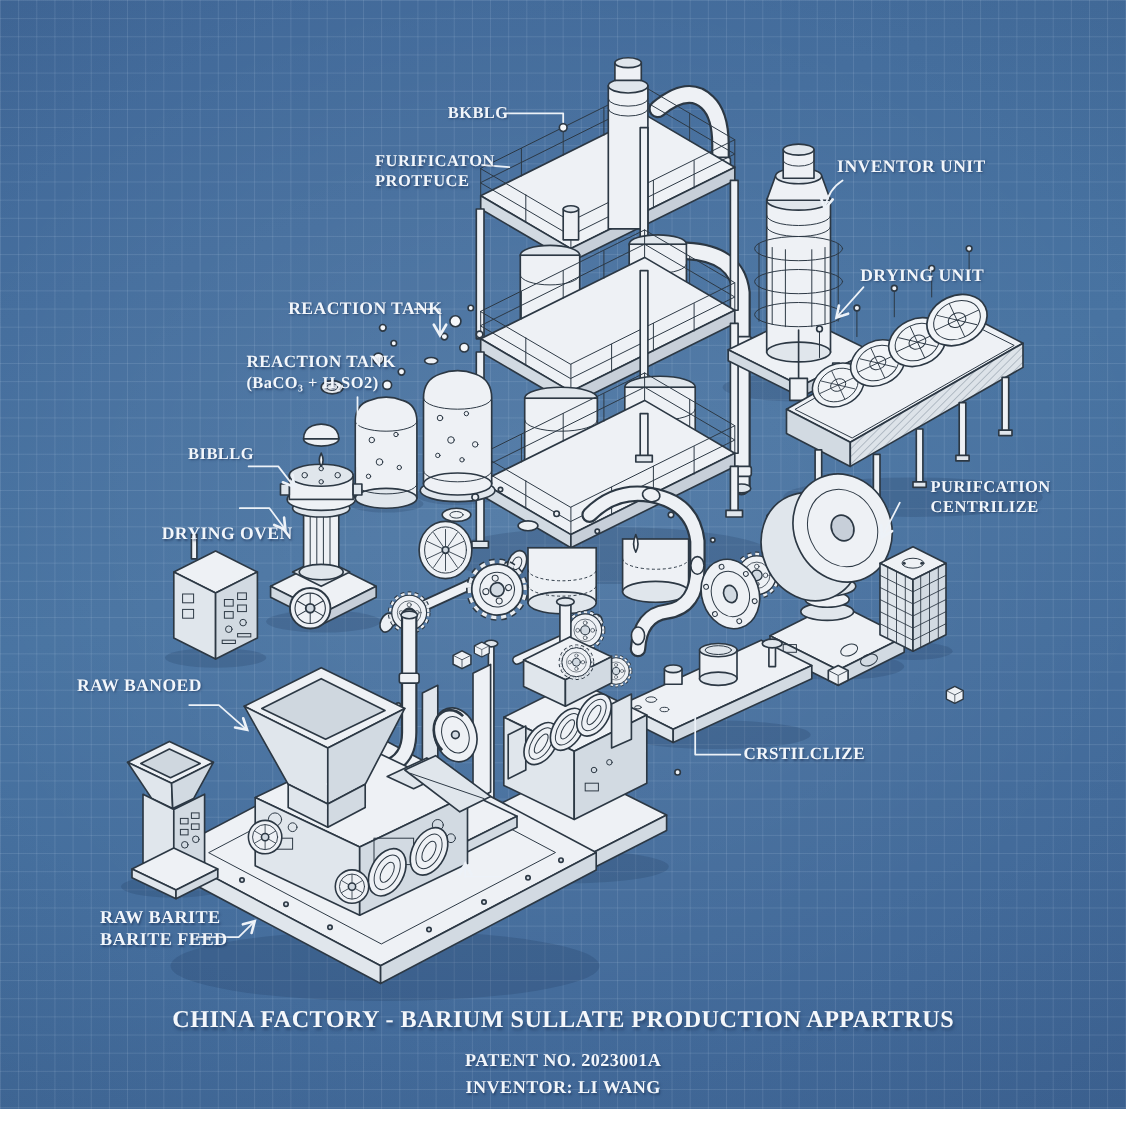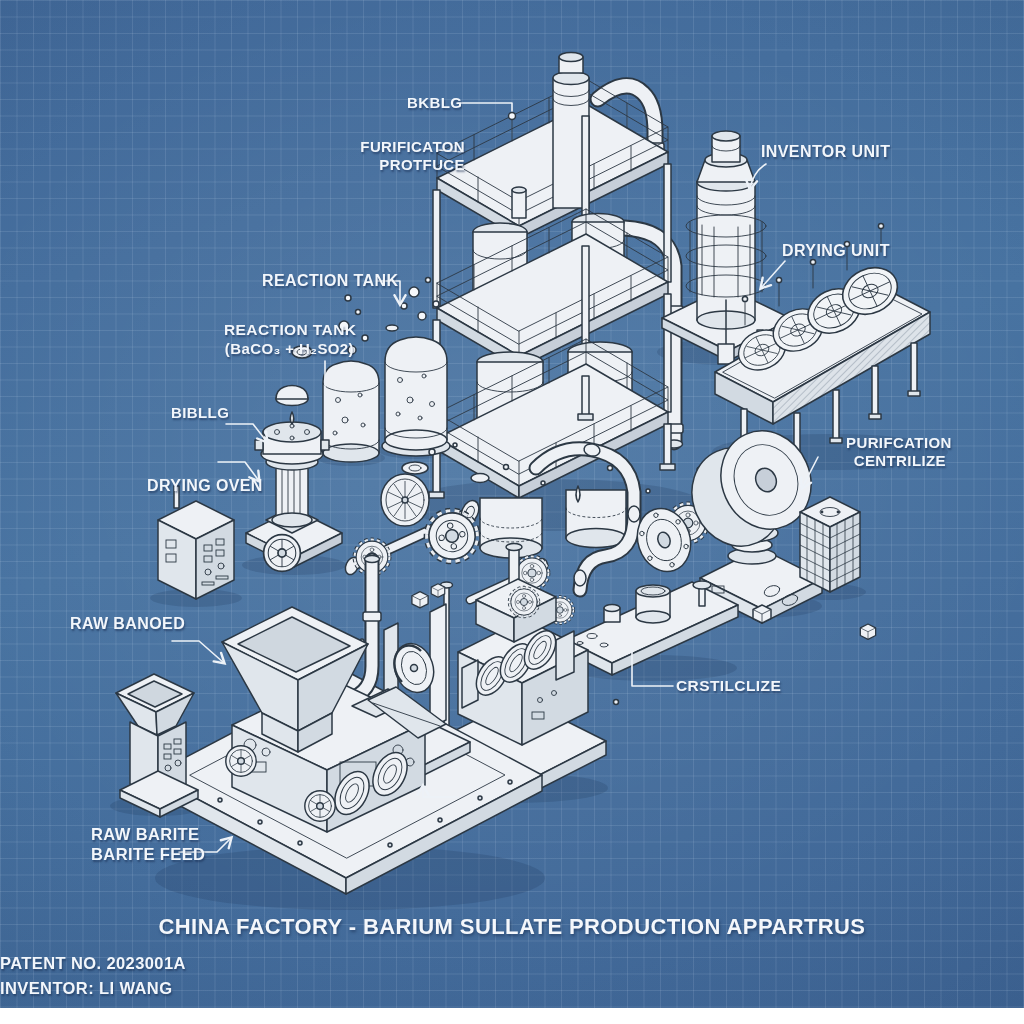--- a/index.html
+++ b/index.html
@@ -6,44 +6,45 @@
   html,body { width:1024px; height:1024px; overflow:hidden; font-family:"Liberation Sans",sans-serif; }
   #stage{
     position:relative; width:1024px; height:1008px;
     background-color:#41699b;
     background-image:
       linear-gradient(rgba(219,233,250,0.12) 1px, transparent 1px),
       linear-gradient(90deg, rgba(219,233,250,0.12) 1px, transparent 1px),
       radial-gradient(140% 120% at 48% 46%, rgba(255,255,255,0.10) 0%, rgba(255,255,255,0.02) 40%, rgba(14,34,64,0.30) 100%),
       linear-gradient(163deg,#3e6697 0%, #44709f 45%, #3c6394 100%);
     background-size:16.5px 16.5px, 16.5px 16.5px, auto, auto;
+    font-family:Liberation Serif, serif;
   }
   svg#mech{ position:absolute; left:0; top:0; }
   .s   { stroke:#2c3844; stroke-width:1.5; stroke-linejoin:round; stroke-linecap:round; }
   .thin{ stroke:#2c3844; stroke-width:.9; fill:none; stroke-linecap:round; }
   .det { stroke:#2c3844; stroke-width:.8; fill:none; }
   .f1{ fill:#eef1f5; } .f2{ fill:#e0e6ec; } .f3{ fill:#d2dae2; } .f4{ fill:#c7cfd9; } .fw{ fill:#f5f7fa; }
   .po{ stroke:#2c3844; fill:none; stroke-linecap:round; }
   .pi{ stroke:#eef1f5; fill:none; stroke-linecap:round; }
   .ln{ stroke:#edf2f8; stroke-width:1.6; fill:none; stroke-linecap:round; stroke-linejoin:round; }
   .sh{ fill:rgba(16,36,66,0.16); }
   .lbl{
     position:absolute; color:#f2f6fb; font-weight:700; font-size:15px;
     letter-spacing:.4px; line-height:1.22; white-space:nowrap;
     text-shadow:1px 1.5px 2px rgba(22,42,78,.55);
   }
-  .lbl.center{ text-align:right; }
+  .lbl.center{ text-align:left; }
   .t16{ font-size:16px; } .t15{ font-size:15px; }
   .title-main{
     position:absolute; left:0; width:1024px; top:914px; text-align:center;
     color:#f4f7fb; font-weight:700; font-size:22px; letter-spacing:.4px;
     text-shadow:1px 2px 3px rgba(18,38,72,.5); white-space:nowrap;
   }
   .title-sub{
-    position:absolute; left:0; width:1024px; text-align:left;
+    position:absolute; left:0; width:1024px; text-align:center;
     color:#f2f6fb; font-weight:700; font-size:16.5px; letter-spacing:.4px;
     text-shadow:1px 1.5px 2px rgba(18,38,72,.5); white-space:nowrap;
   }
 </style>
 </head>
 <body>
 
 <div id="stage">
 
 <svg id="mech" width="1024" height="1024" viewBox="0 0 1024 1024">

